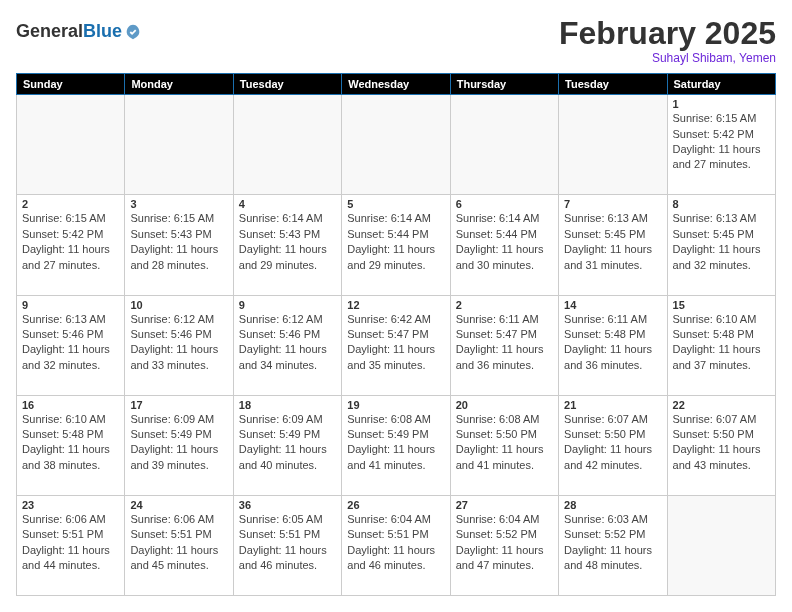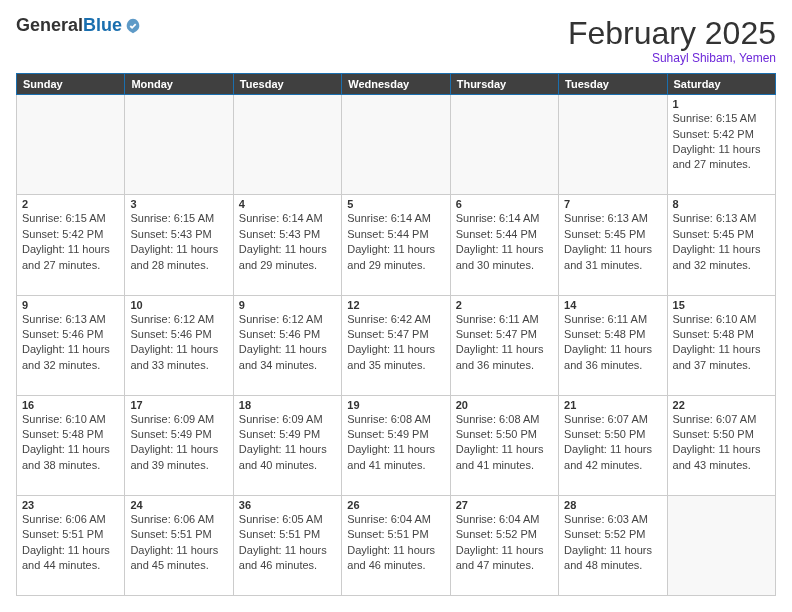--- a/index.html
+++ b/index.html
@@ -19,55 +19,56 @@
     }
     .header {
       display: flex;
       align-items: flex-start;
       justify-content: space-between;
       margin-bottom: 8px;
     }
     .logo {
       display: flex;
       align-items: center;
+      margin-top: 6px;
     }
     .logo-text {
       font-size: 18px;
       font-weight: bold;
       line-height: 1.1;
     }
     .logo-general { color: #333; }
     .logo-blue { color: #1a6faf; }
     .logo-icon {
       width: 18px;
       height: 18px;
       margin-left: 2px;
     }
     .title-block {
       text-align: right;
     }
     .main-title {
       font-size: 32px;
-      font-weight: normal;
+      font-weight: bold;
       color: #333;
       line-height: 1.1;
     }
     .sub-title {
       font-size: 12px;
       color: #6d28d9;
     }
     .calendar {
       flex: 1;
       border: 1px solid #ccc;
       border-collapse: collapse;
       width: 100%;
       table-layout: fixed;
     }
     .calendar th {
-      background: #404040;
+      background: #000000;
       color: #fff;
       font-size: 11px;
       font-weight: bold;
       padding: 4px 6px;
       text-align: left;
       border: 1px solid #1a6faf;
     }
     .calendar td {
       border: 1px solid #ccc;
       vertical-align: top;

